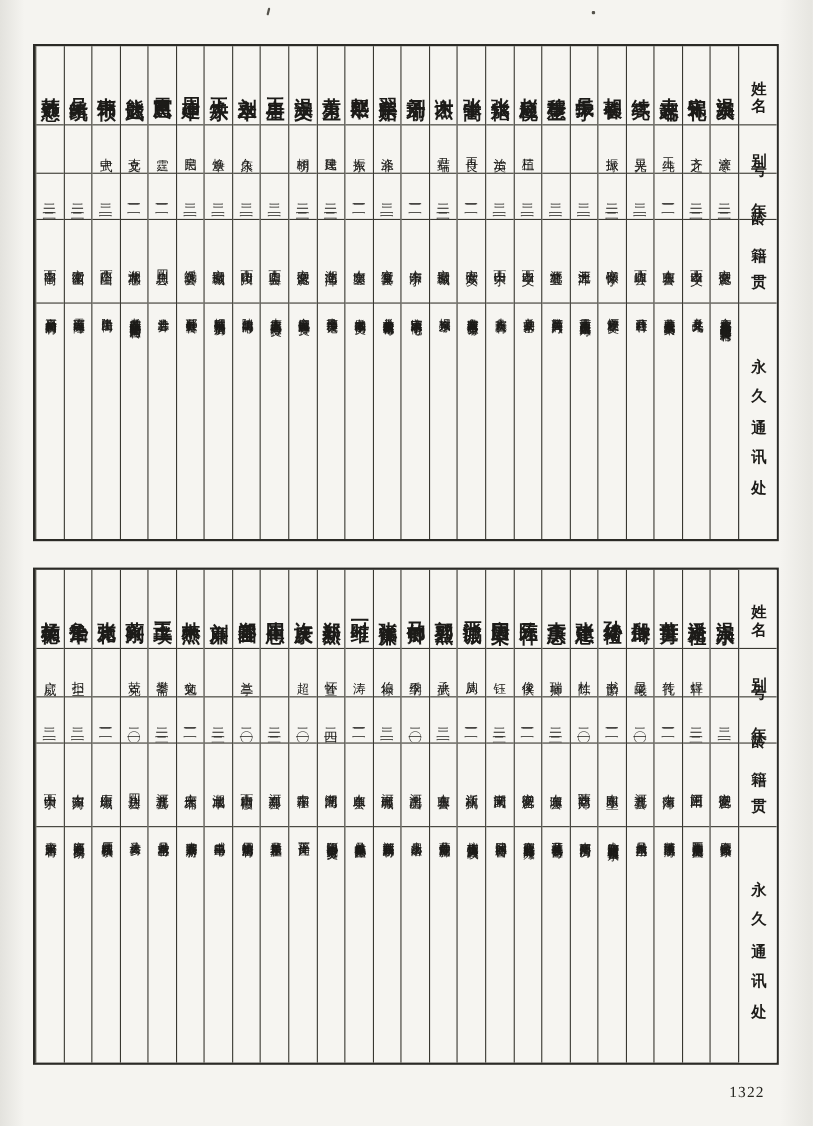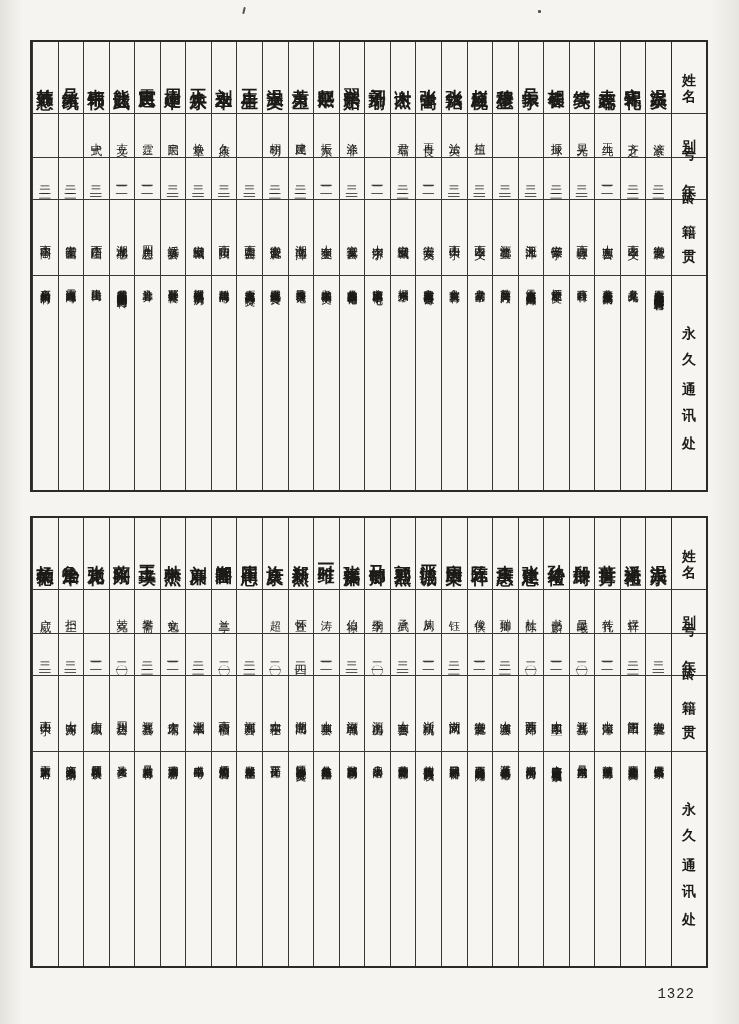--- a/index.html
+++ b/index.html
@@ -32,21 +32,21 @@
   .c-addr .vtext{font-size:10.5px;letter-spacing:0.5px;max-height:206px;}
   .hcell{display:flex;align-items:center;justify-content:center;border-bottom:1px solid #393831;box-sizing:border-box;}
   .hcell .vtext{font-weight:700;font-size:14px;}
   .h-name{height:72px;}  .h-name .vtext{letter-spacing:16px;}
   .h-alias{height:44px;} .h-alias .vtext{letter-spacing:8px;}
   .h-age{height:42px;}   .h-age .vtext{letter-spacing:6px;}
   .h-native{height:76px;}.h-native .vtext{letter-spacing:24px;}
   .h-addr{flex:1;border-bottom:none;} .h-addr .vtext{letter-spacing:28px;}
   .page-number{
     position:absolute;right:44px;bottom:22px;
-    font-family:Liberation Mono, monospace;font-size:14px;color:#25241f;letter-spacing:1px;margin-top:12px;
+    font-family:Liberation Serif, serif;font-size:14px;color:#25241f;letter-spacing:1px;margin-top:12px;
   }
   .speck{position:absolute;background:#55534c;border-radius:1px;}
   .speck1{left:243px;top:7px;width:2px;height:7px;transform:rotate(14deg);}
   .speck2{left:538px;top:10px;width:3px;height:3px;}
 </style>
 </head>
 <body>
 
 <div class="page">
 

